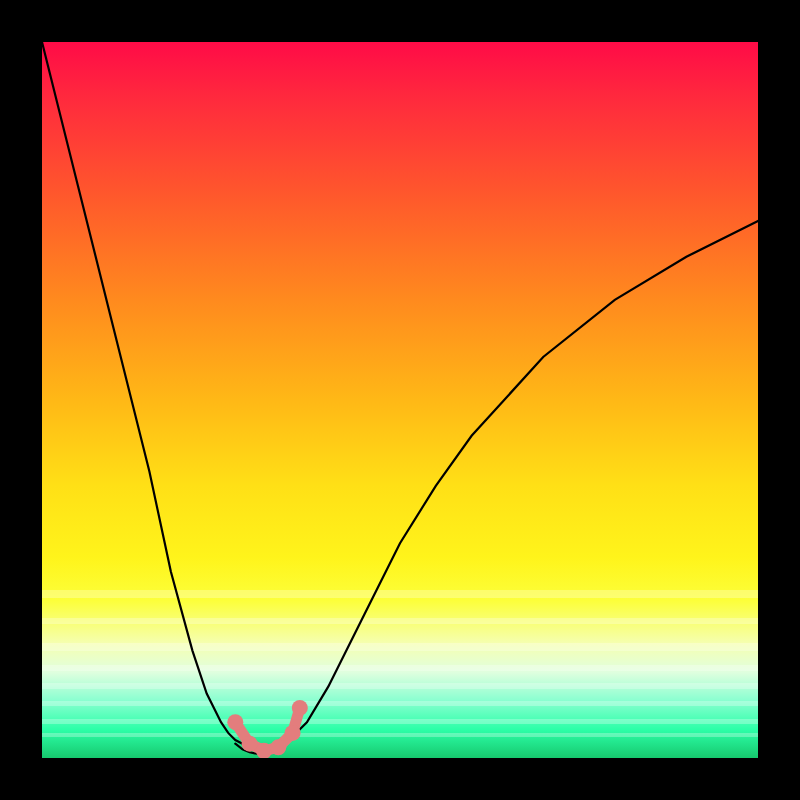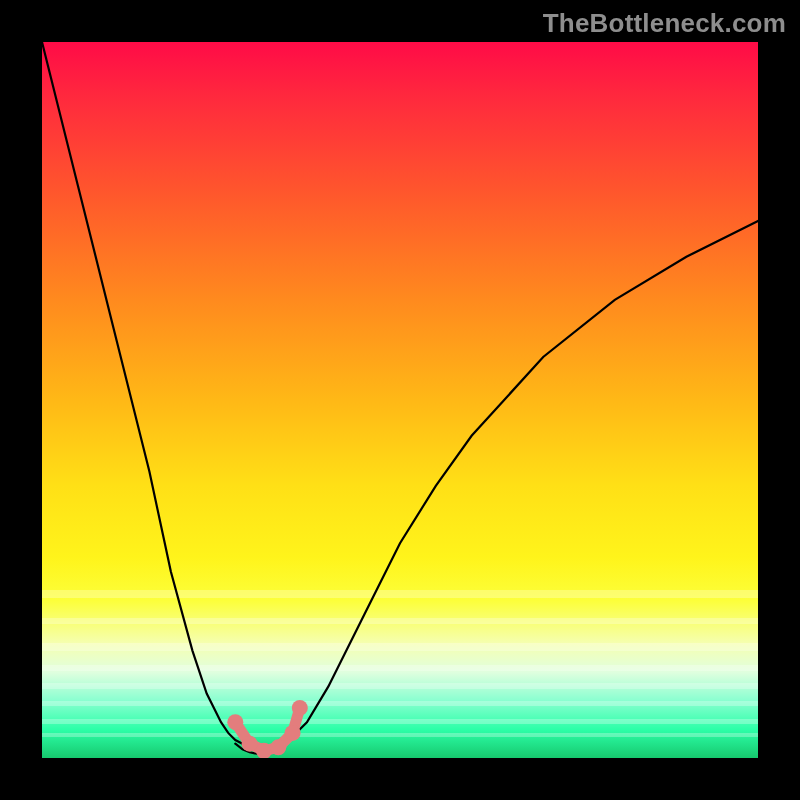--- a/index.html
+++ b/index.html
@@ -122,14 +122,13 @@
           <circle cx="193.3" cy="680.2" r="8" class="marker"></circle>
           <circle cx="207.6" cy="701.7" r="8" class="marker"></circle>
           <circle cx="222.0" cy="708.8" r="8" class="marker"></circle>
           <circle cx="236.3" cy="705.3" r="8" class="marker"></circle>
           <circle cx="250.6" cy="690.9" r="8" class="marker"></circle>
           <circle cx="257.8" cy="665.9" r="8" class="marker"></circle>
         </g>
     </svg>
   </div>
 
-  <div class="watermark">TheBottleneck.com</div>
 </div>
 
 </body></html>

